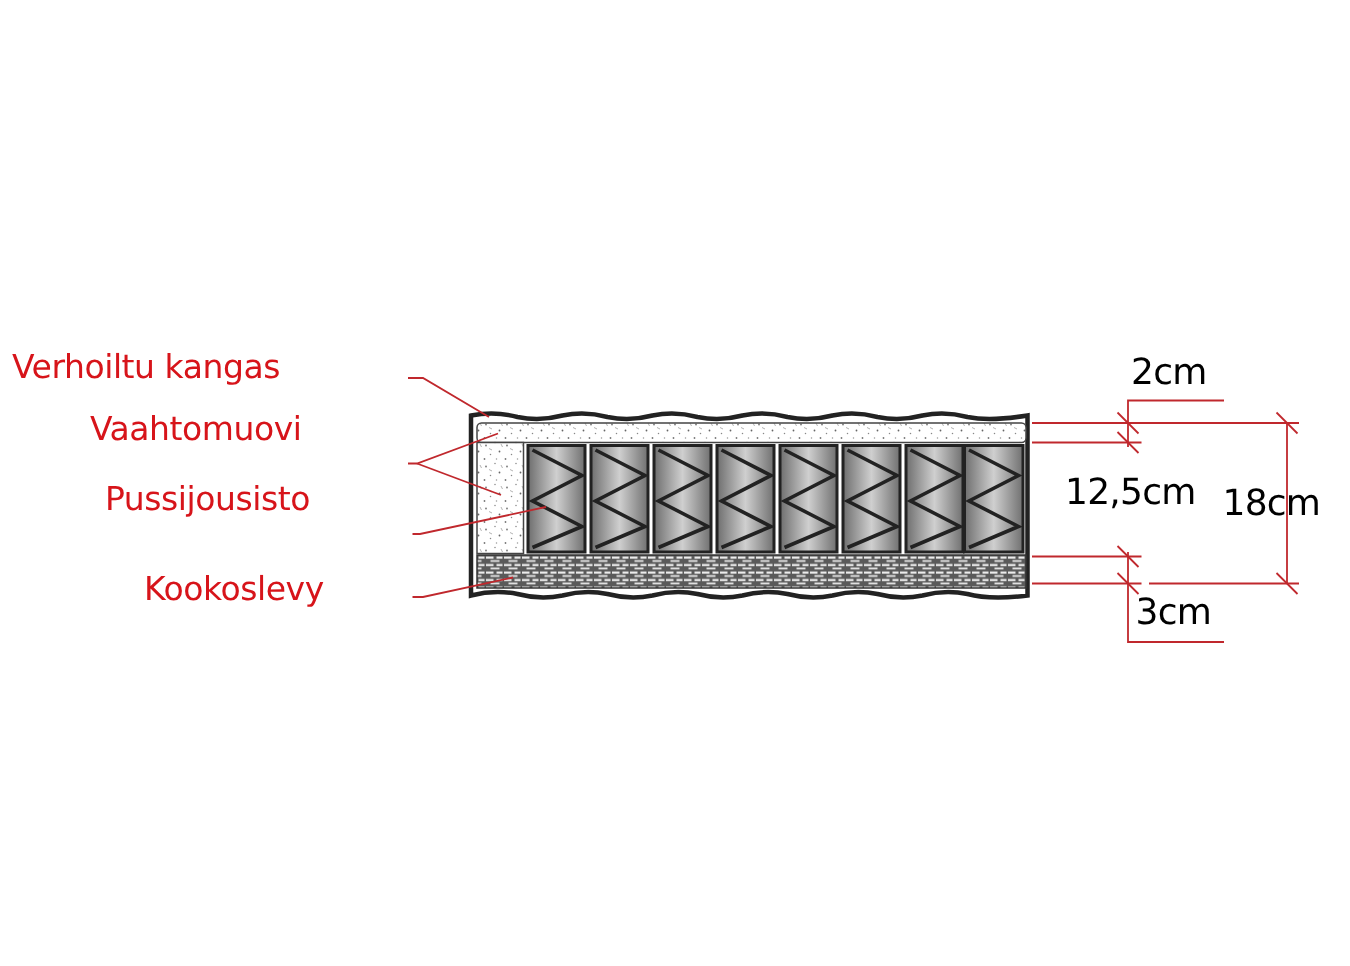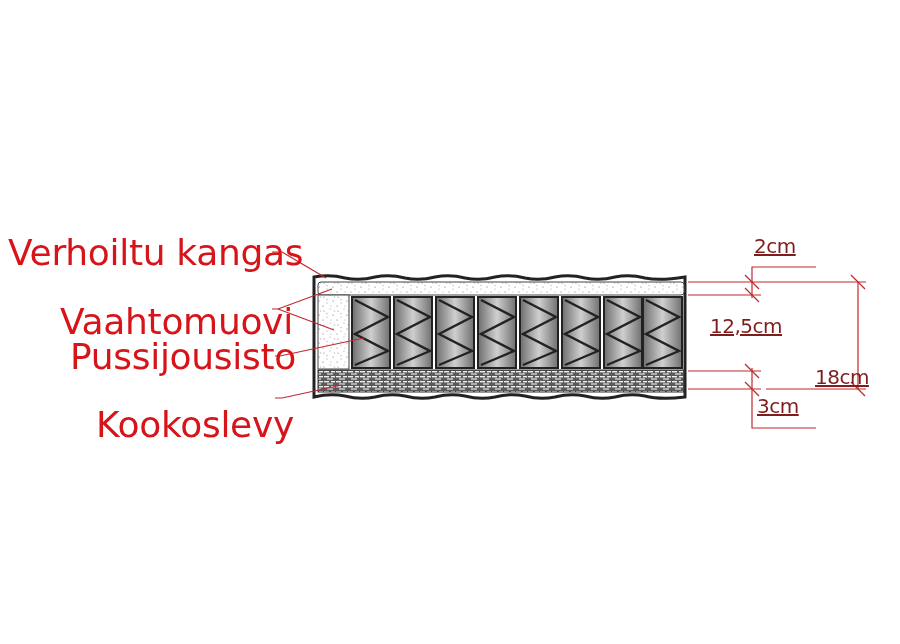--- a/index.html
+++ b/index.html
@@ -1,18 +1,18 @@
 <!DOCTYPE html>
 <html><head>
 <meta charset="utf-8">
 <style>
   html, body { margin: 0; padding: 0; background: #ffffff; }
   body { width: 900px; height: 644px; position: relative; overflow: hidden; font-family: "DejaVu Sans", sans-serif; }
-  .label { position: absolute; color: #d7141a; font-size: 36px; line-height: 1; white-space: nowrap; letter-spacing: -0.3px; }
-  .dim { position: absolute; color: #7f1d1d; font-size: 20px; line-height: 1; white-space: nowrap; letter-spacing: -0.5px; text-decoration: underline; }
+  .label { position: absolute; color: #d7141a; font-size: 22px; line-height: 1; white-space: nowrap; letter-spacing: -0.3px; }
+  .dim { position: absolute; color: #000000; font-size: 24px; line-height: 1; white-space: nowrap; letter-spacing: -0.5px; }
   svg.canvas { position: absolute; left: 0; top: 0; }
 </style>
 </head>
 <body>
 
 <svg class="canvas" width="900" height="644" viewBox="0 0 900 644">
   <defs>
     <pattern id="foam" width="14" height="14" patternUnits="userSpaceOnUse">
       <rect width="14" height="14" fill="#ffffff"></rect>
       <circle cx="2" cy="3" r="0.6" fill="#777"></circle>
@@ -106,20 +106,20 @@
     <line x1="745" y1="275" x2="759" y2="289"></line>
     <line x1="745" y1="288" x2="759" y2="302"></line>
     <line x1="745" y1="364" x2="759" y2="378"></line>
     <line x1="745" y1="382" x2="759" y2="396"></line>
     <line x1="851" y1="275" x2="865" y2="289"></line>
     <line x1="851" y1="382" x2="865" y2="396"></line>
   </g>
 </svg>
 
 <div class="label" style="left:8px; top:235px;">Verhoiltu kangas</div>
-<div class="label" style="left:60px; top:304px;">Vaahtomuovi</div>
-<div class="label" style="left:70px; top:339px;">Pussijousisto</div>
-<div class="label" style="left:96px; top:383px;margin-top:24px;">Kookoslevy</div>
+<div class="label" style="left:60px; top:276px;">Vaahtomuovi</div>
+<div class="label" style="left:70px; top:323px;">Pussijousisto</div>
+<div class="label" style="left:96px; top:383px;">Kookoslevy</div>
 
 <div class="dim" style="left:754px; top:236px;">2cm</div>
 <div class="dim" style="left:710px; top:316px;">12,5cm</div>
-<div class="dim" style="left:815px; top:323px;margin-top:44px;">18cm</div>
+<div class="dim" style="left:815px; top:323px;">18cm</div>
 <div class="dim" style="left:757px; top:396px;text-align:center;">3cm</div>
 
 </body></html>

